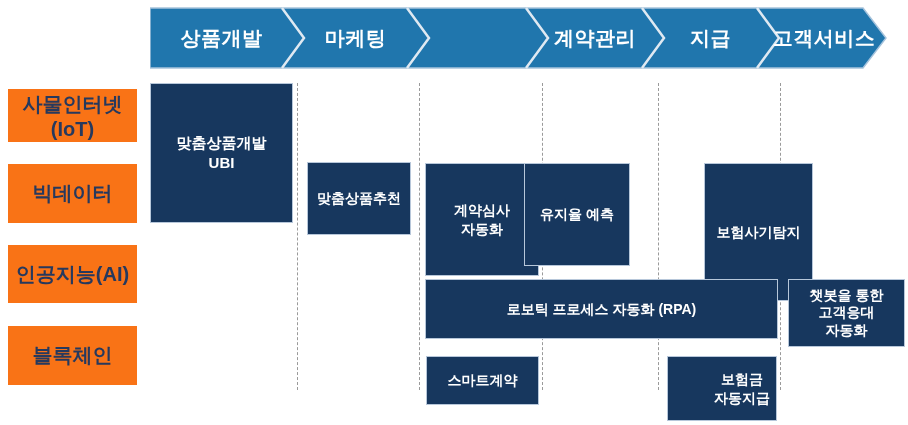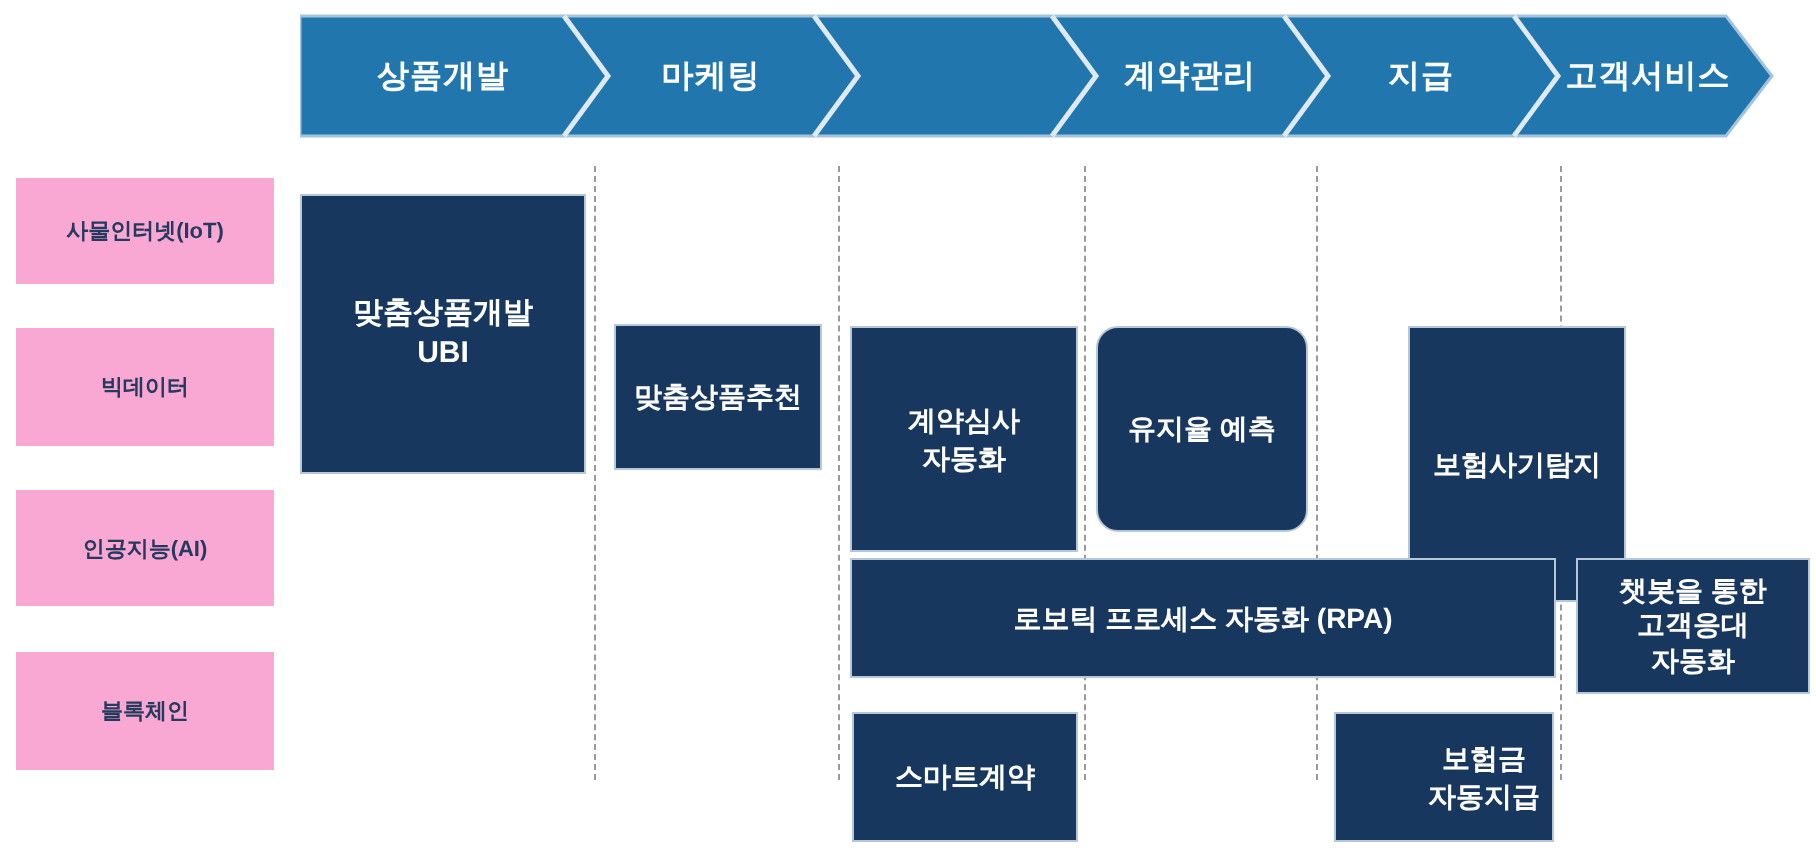--- a/index.html
+++ b/index.html
@@ -9,65 +9,65 @@
     background:#ffffff;
     font-family:"Liberation Sans","DejaVu Sans",sans-serif;
     overflow:hidden;
   }
   
   .arrow-band{position:absolute;left:150px;top:7px;width:738px;height:62px;}
   .arrow-band svg{position:absolute;left:0;top:0;}
   .stage{
     position:absolute;top:0;height:62px;
     display:flex;align-items:center;justify-content:center;
-    color:#ffffff;font-weight:bold;font-size:16px;
+    color:#ffffff;font-weight:bold;font-size:20px;
     letter-spacing:0.5px;z-index:3;
   }
   #stage-0{left:0;width:143px;}
   #stage-1{left:143px;width:125px;}
   #stage-2{left:268px;width:119px;}
   #stage-3{left:387px;width:116px;}
   #stage-4{left:503px;width:115px;}
   #stage-5{left:618px;width:112px;}
   
   .dash{
     position:absolute;top:83px;height:307px;width:0;
     border-left:1.5px dashed #9a9a9a;z-index:1;
   }
   #dash-0{left:297px;} #dash-1{left:419px;} #dash-2{left:542px;}
   #dash-3{left:658px;} #dash-4{left:780px;}
   
   .rowlabel{
     position:absolute;left:8px;width:129px;
-    background:#f9a8d4;color:#26395e;
-    font-weight:bold;font-size:11px;
+    background:#f97316;color:#26395e;
+    font-weight:bold;font-size:20px;
     display:flex;align-items:center;justify-content:center;
     z-index:2;text-align:center;
   }
   #row-iot{top:89px;height:53px;}
   #row-bigdata{top:164px;height:59px;}
   #row-ai{top:245px;height:58px;}
   #row-blockchain{top:326px;height:59px;}
   
   .appbox{
     position:absolute;background:#17375e;color:#ffffff;
     border:1px solid #b7c7da;box-sizing:border-box;
     display:flex;align-items:center;justify-content:center;
     text-align:center;font-size:14px;font-weight:bold;
     white-space:pre-line;line-height:1.35;z-index:2;
   }
-  #box-ubi{left:150px;top:97px;width:143px;height:140px;font-size:15px;}
+  #box-ubi{left:150px;top:83px;width:143px;height:140px;font-size:15px;}
   #box-recommend{left:307px;top:162px;width:104px;height:73px;}
   #box-underwriting{left:425px;top:163px;width:114px;height:113px;}
-  #box-retention{left:548px;top:163px;width:106px;height:103px;border-radius:11px;}
+  #box-retention{left:524px;top:163px;width:106px;height:103px;}
   #box-fraud{left:665px;top:163px;width:109px;height:138px;margin-left:39px;}
   #box-complaint{left:788px;top:163px;width:117px;height:113px;}
   #box-rpa{left:425px;top:279px;width:353px;height:60px;}
   #box-chatbot{left:788px;top:279px;width:117px;height:68px;line-height:1.25;}
-  #box-smart{left:426px;top:356px;width:113px;height:65px;}
+  #box-smart{left:426px;top:356px;width:113px;height:49px;}
   #box-claim{left:667px;top:356px;width:110px;height:65px;padding-left:40px;}
 </style>
 </head>
 <body>
 
 <div class="canvas">
 
   <div class="arrow-band">
     <svg width="738" height="62" viewBox="0 0 738 62">
       <polygon points="0,1 713,1 736,31 713,61 0,61" fill="#2076ad" stroke="#a6c3dc" stroke-width="1.5"></polygon>

